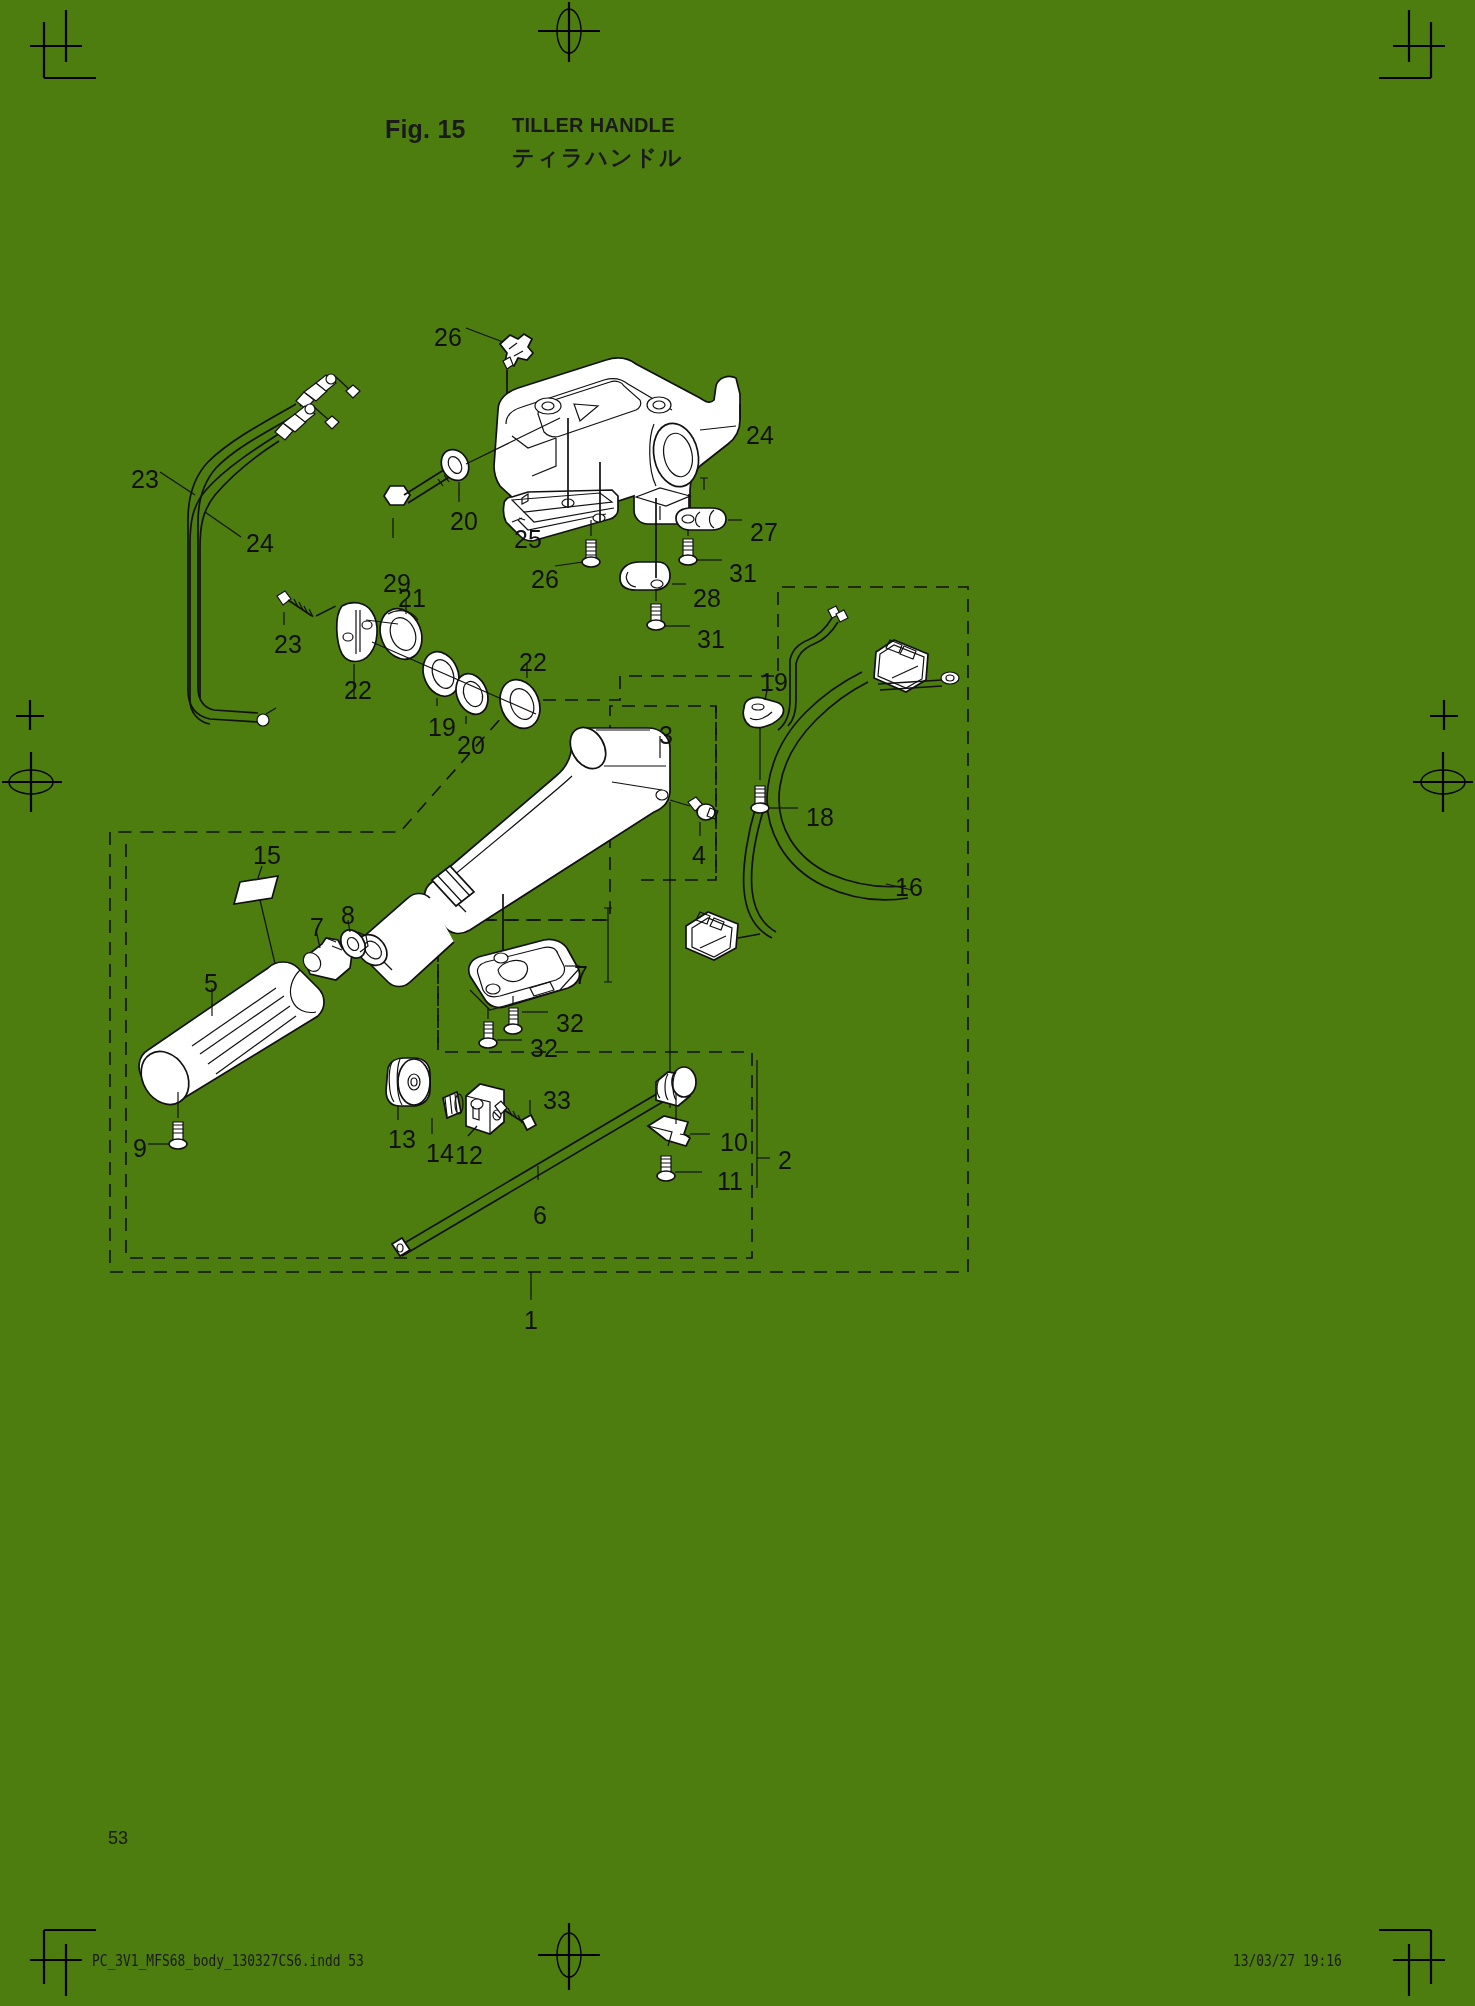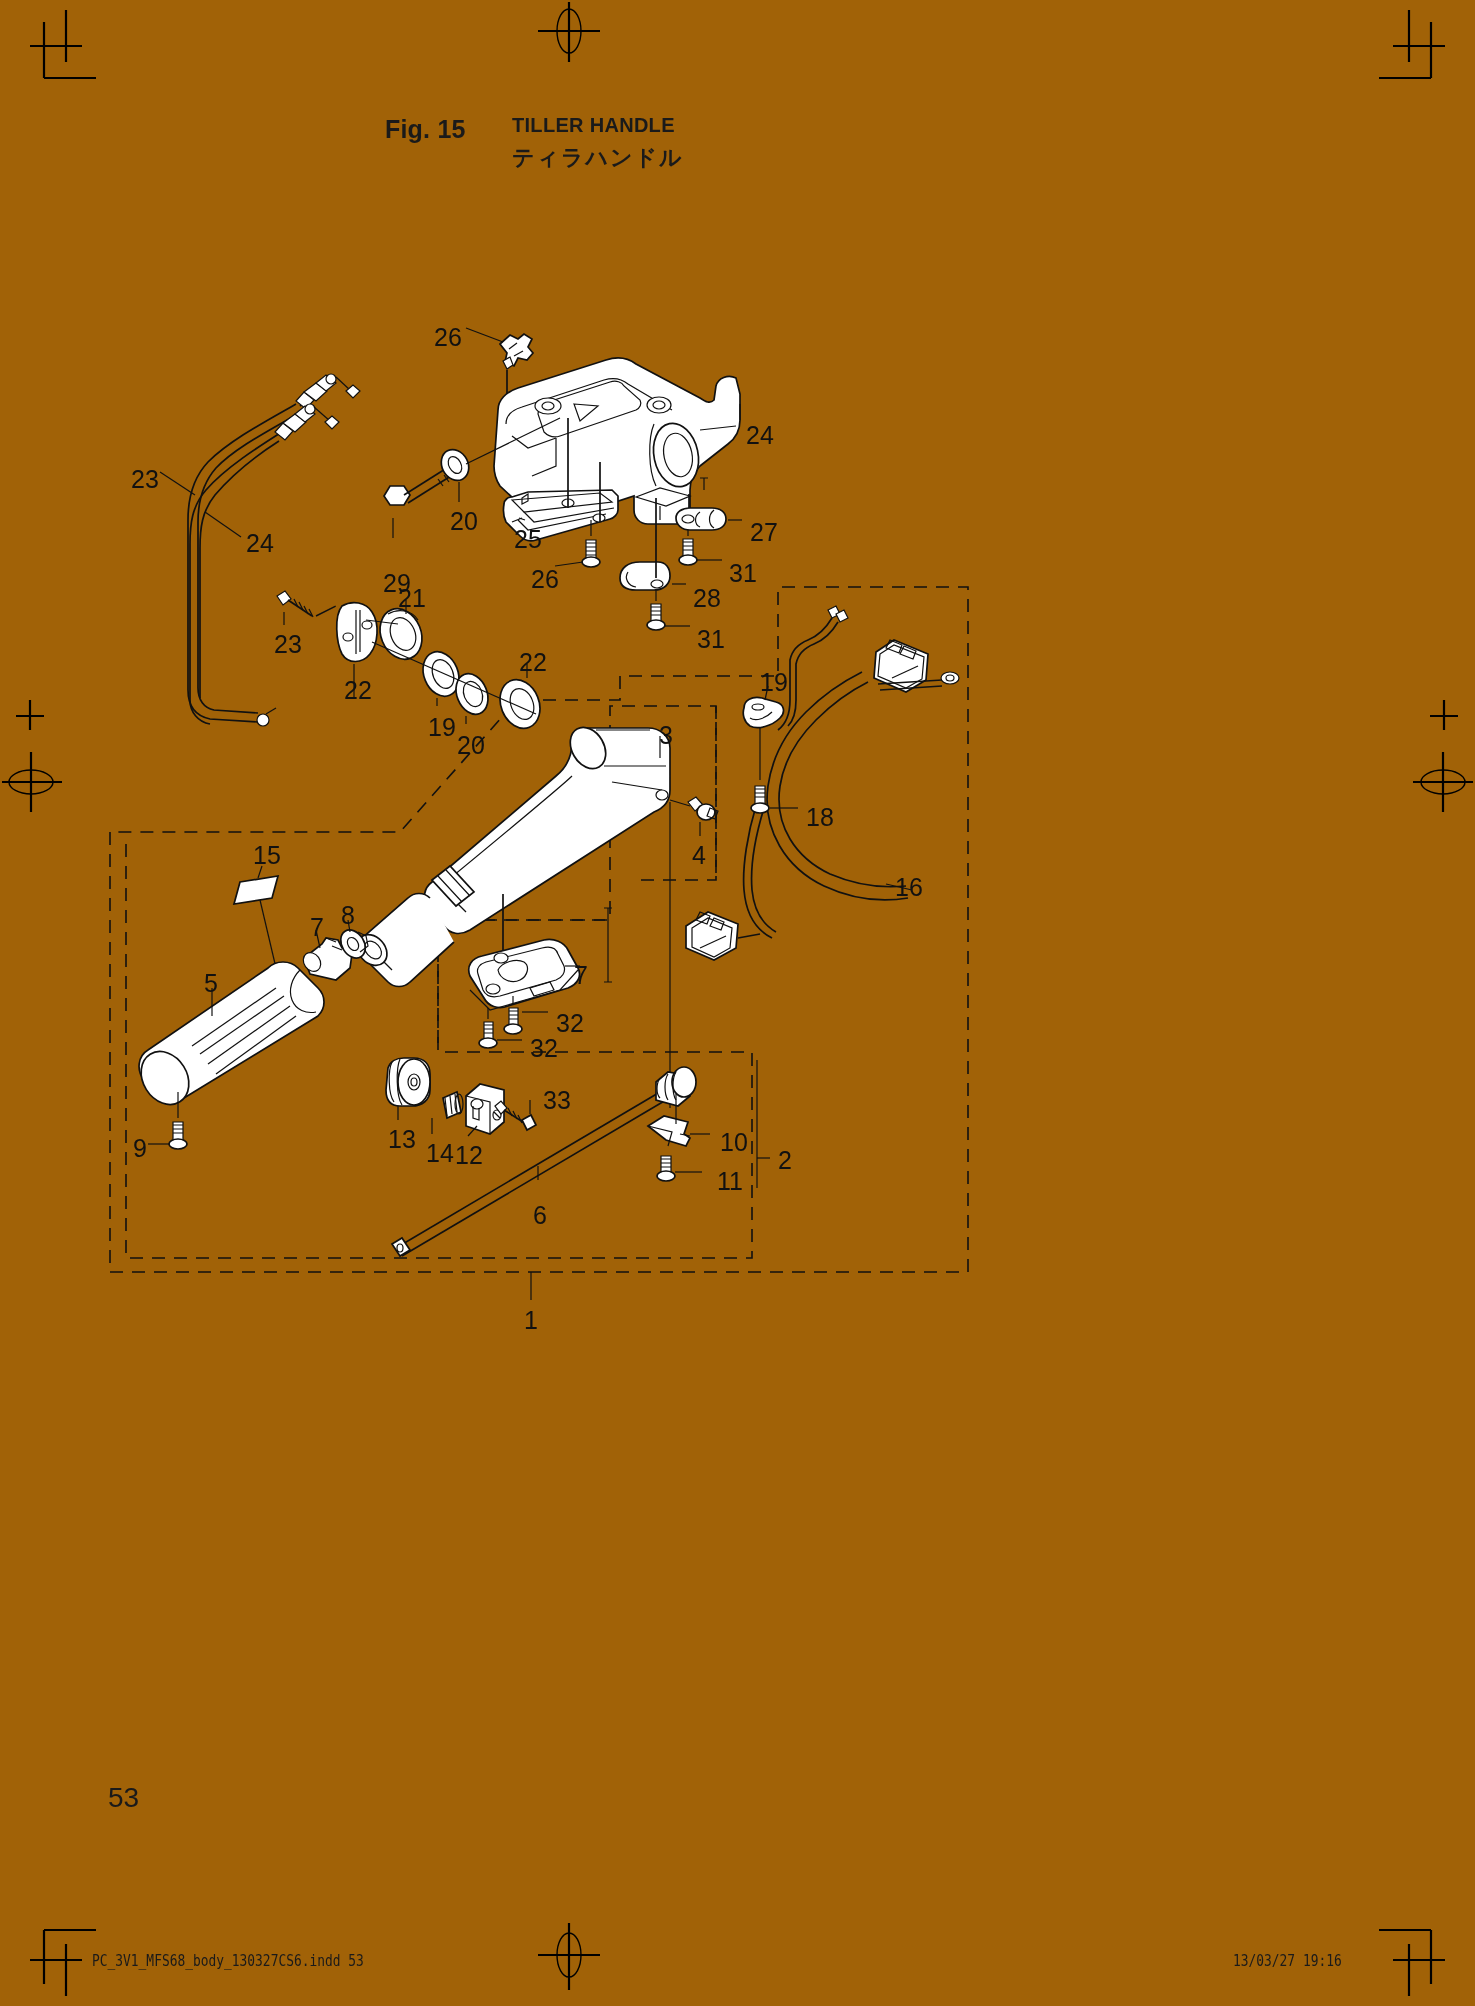--- a/index.html
+++ b/index.html
@@ -1,27 +1,27 @@
 <!DOCTYPE html>
 <html><head>
 <meta charset="utf-8">
 <style>
   html,body{margin:0;padding:0;background:#ffffff;}
   body{width:1475px;height:2006px;position:relative;overflow:hidden;
        font-family:"Liberation Sans",sans-serif;color:#1a1a1a;}
-  .page{position:absolute;inset:0;background:#a16207;}
+  .page{position:absolute;inset:0;background:#4d7c0f;}
 
   
   .fig-no{position:absolute;left:385px;top:115px;font-size:25px;font-weight:bold;letter-spacing:.2px;}
   .title-en{position:absolute;left:512px;top:114px;font-size:20px;font-weight:bold;letter-spacing:.3px;}
   .title-jp{position:absolute;left:512px;top:143px;font-size:22px;font-weight:bold;letter-spacing:2px;
             font-family:"DejaVu Sans",sans-serif;}
 
   
-  .page-num{position:absolute;left:108px;top:1782px;font-size:28px;}
+  .page-num{position:absolute;left:108px;top:1828px;font-size:18px;}
   .foot-left{position:absolute;left:92px;top:1952px;font-size:15px;
              font-family:"DejaVu Sans Mono",monospace;transform:scaleX(.86);transform-origin:left center;}
   .foot-right{position:absolute;left:1233px;top:1952px;font-size:15px;
               font-family:"DejaVu Sans Mono",monospace;transform:scaleX(.86);transform-origin:left center;}
 
   
   .lbl{position:absolute;font-size:25px;font-weight:400;color:#111;
        font-family:"Liberation Sans",sans-serif;line-height:1;white-space:nowrap;}
 
   svg.art{position:absolute;left:0;top:0;width:1475px;height:2006px;pointer-events:none;}

